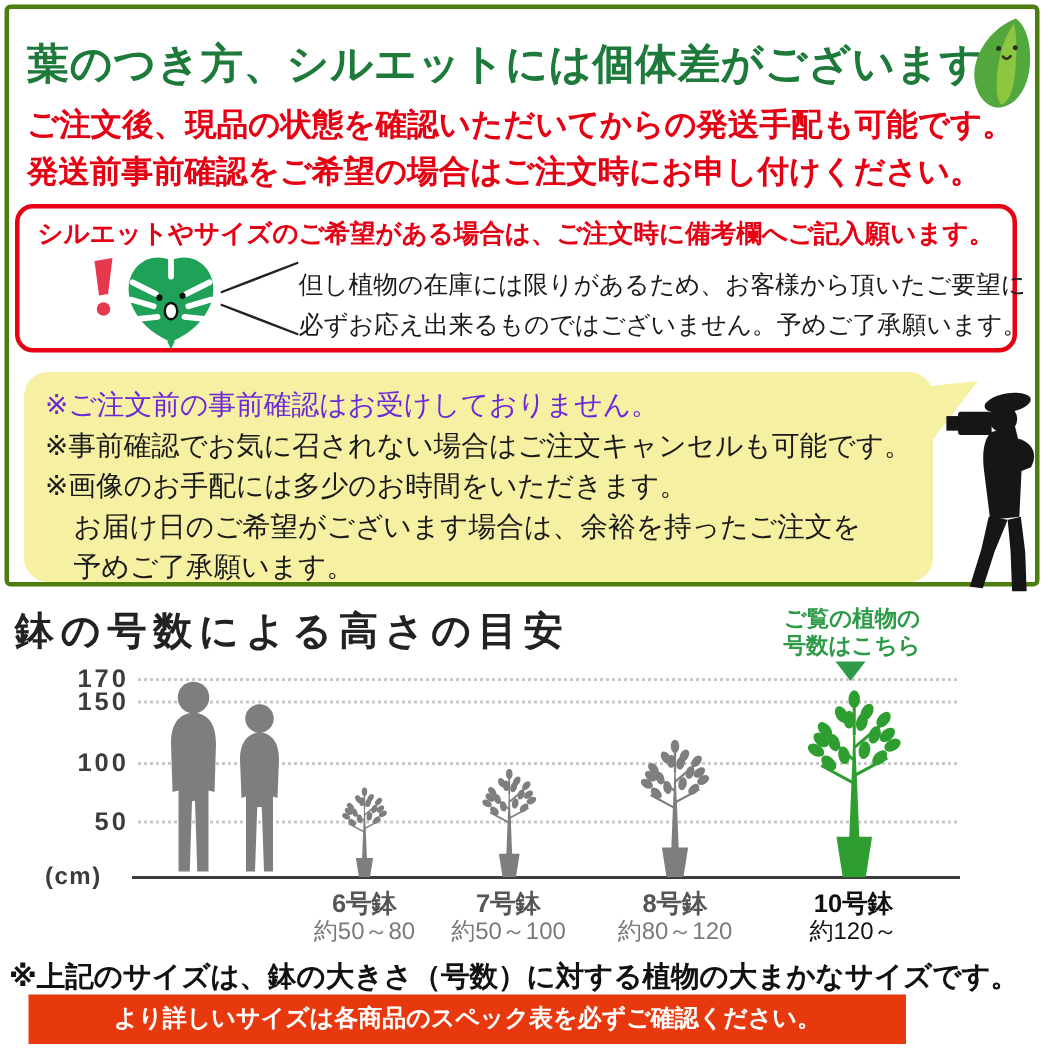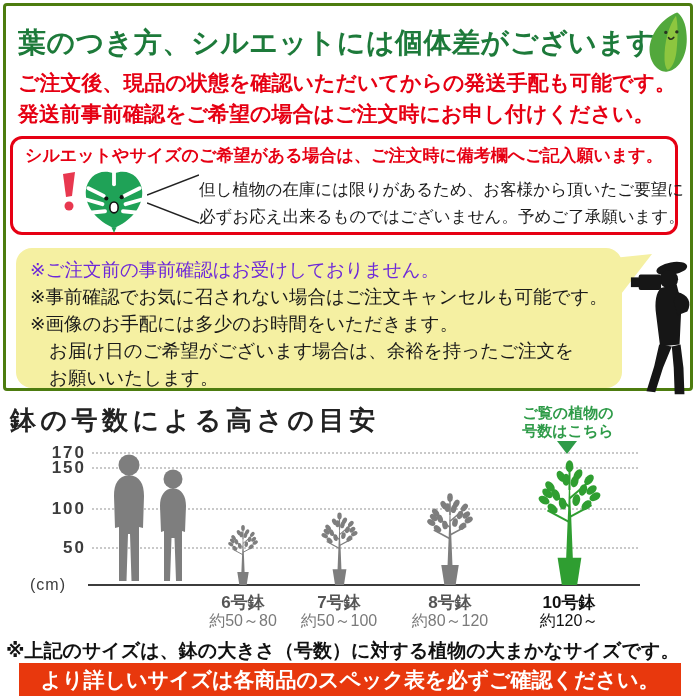--- a/index.html
+++ b/index.html
@@ -45,38 +45,38 @@
   .pointer-label{left:508px;top:404px;width:120px;text-align:center;color:#2E9B48;
                  font-size:15px;font-weight:bold;line-height:18px;}
   .pointer-triangle{left:557px;top:441px;width:0;height:0;
                     border-left:10px solid transparent;border-right:10px solid transparent;
                     border-top:13px solid #2E9B48;}
   .gridline{left:92px;width:546px;height:0;border-top:2px dotted #C9C9C9;}
   .g170{top:452px;} .g150{top:467px;} .g100{top:508px;} .g50{top:547px;}
   .tick{left:34px;width:52px;text-align:right;font-size:17px;color:#3C3C3C;
         font-weight:bold;letter-spacing:2px;}
   .t170{top:443px;} .t150{top:458px;} .t100{top:499px;} .t50{top:538px;}
-  .unit{left:30px;top:576px;font-size:16px;color:#3C3C3C;font-weight:normal;letter-spacing:1px;}
+  .unit{left:30px;top:576px;font-size:16px;color:#3C3C3C;font-weight:bold;letter-spacing:1px;}
   .baseline{left:88px;top:584px;width:552px;height:2px;background:#3C3C3C;}
   .people{left:103px;top:454px;width:92px;height:131px;color:#7E7E7E;}
   .tree{color:#7E7E7E;}
   .tree.t6{left:222px;top:523px;width:42px;height:62px;}
   .tree.t7{left:314px;top:510px;width:51px;height:75px;}
   .tree.t8{left:418px;top:490px;width:64px;height:95px;}
   .tree.t10{left:526px;top:456px;width:87px;height:129px;color:#2F9E31;}
   .pot-label{width:110px;text-align:center;}
   .pot-name{top:591px;font-size:17px;font-weight:bold;color:#555;}
   .pot-range{top:611px;font-size:16px;color:#7A7A7A;}
   .pot-label.hl .inner, .hl{color:#111 !important;}
   .p6{left:188px;} .p7{left:284px;} .p8{left:395px;} .p10{left:514px;}
 
   
   .footer-note{left:6px;top:638px;font-size:19px;font-weight:bold;color:#111;}
-  .footer-banner{left:19px;top:663px;width:662px;height:33px;background:#E8380D;color:#fff;
-                 font-size:21px;font-weight:bold;text-align:center;line-height:33px;}
+  .footer-banner{left:19px;top:663px;width:585px;height:33px;background:#E8380D;color:#fff;
+                 font-size:16px;font-weight:bold;text-align:center;line-height:33px;}
 </style>
 </head>
 <body>
 
 <div class="page">
 
   <section class="abs notice-box">
     <div class="abs main-title nowrap">葉のつき方、シルエットには個体差がございます</div>
 
     <svg class="abs leaf-char" viewBox="0 0 56 76">
@@ -124,21 +124,21 @@
 
       <div class="abs request-note n1 nowrap">但し植物の在庫には限りがあるため、お客様から頂いたご要望に</div>
       <div class="abs request-note n2 nowrap">必ずお応え出来るものではございません。予めご了承願います。</div>
     </div>
 
     <div class="abs bubble">
       <div class="abs b-line lead nowrap">※ご注文前の事前確認はお受けしておりません。</div>
       <div class="abs b-line r1 nowrap">※事前確認でお気に召されない場合はご注文キャンセルも可能です。</div>
       <div class="abs b-line r2 nowrap">※画像のお手配には多少のお時間をいただきます。</div>
       <div class="abs b-line r3 nowrap">お届け日のご希望がございます場合は、余裕を持ったご注文を</div>
-      <div class="abs b-line r4 nowrap">お願いいたします。</div>
+      <div class="abs b-line r4 nowrap">予めご了承願います。</div>
     </div>
     <div class="abs bubble-tail"></div>
 
     <svg class="abs photographer-icon" viewBox="0 0 74 140">
       <g fill="#161616">
         <ellipse cx="45" cy="10" rx="16" ry="6.5" transform="rotate(-10 45 10)"></ellipse>
         <circle cx="42" cy="21" r="9.5"></circle>
         <rect x="11" y="16" width="23" height="16" rx="2"></rect>
         <rect x="3" y="19" width="9" height="10"></rect>
         <path d="M34,30 L50,26 L54,42 L36,46 Z"></path>

